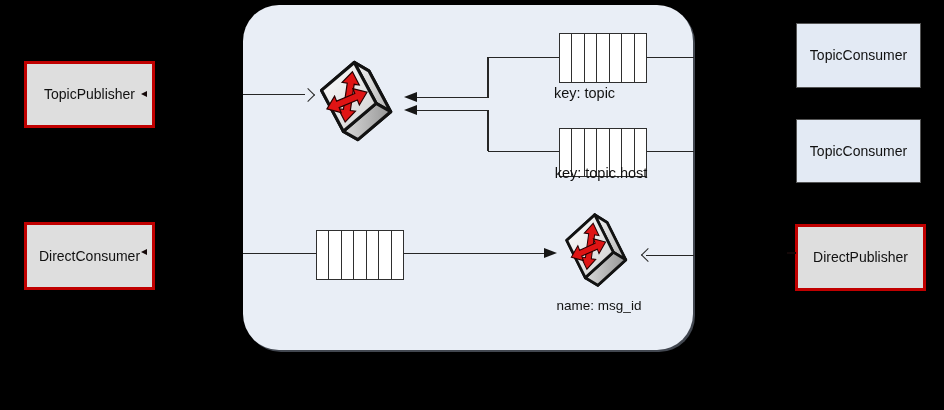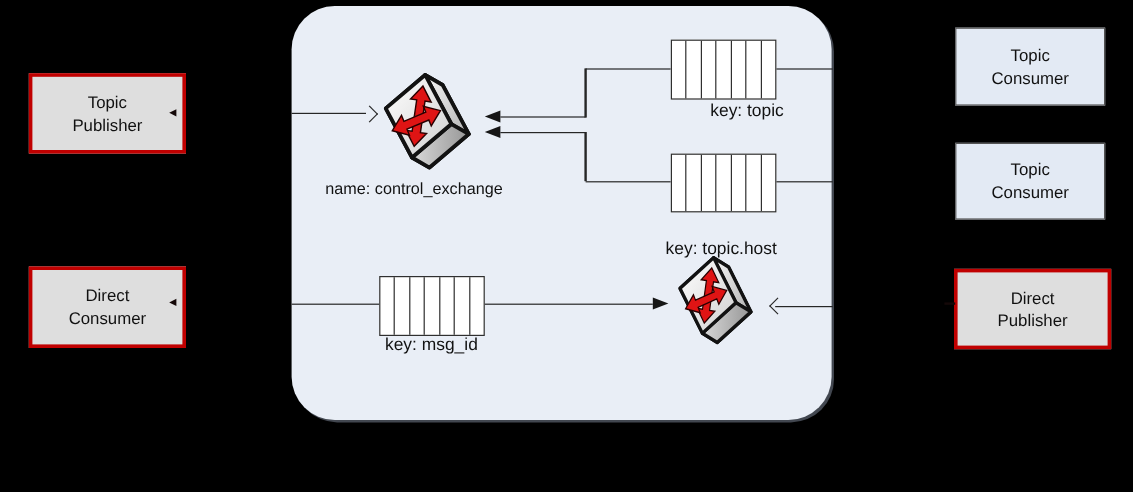--- a/index.html
+++ b/index.html
@@ -4,21 +4,21 @@
 <style>
   html,body{margin:0;padding:0;background:#000;}
   .stage{position:relative;width:944px;height:410px;background:#000;overflow:hidden;
          font-family:"Liberation Sans","DejaVu Sans",sans-serif;color:#111;}
 
   
   .broker{position:absolute;left:243px;top:5px;width:450px;height:345px;
           background:#e9eef6;border-radius:36px;box-shadow:2px 2px 0 rgba(120,130,145,.55);}
 
   
-  .node{position:absolute;display:flex;flex-direction:column;align-items:center;justify-content:center;
+  .node{position:absolute;display:flex;flex-direction:row;align-items:center;justify-content:center;
         text-align:center;font-size:14px;line-height:19px;}
   .node.red{background:#dedede;border:3px solid #c00000;box-shadow:1px 1px 1px rgba(0,0,0,.65);}
   .node.blue{background:#e3eaf4;border:1.5px solid #545454;}
 
   
   .ln{position:absolute;background:#262626;}
   .h{height:1.2px;} .v{width:1.2px;}
 
   
   .tri{position:absolute;width:0;height:0;}
@@ -91,73 +91,72 @@
 
   <div class="queue" style="left:559px;top:33px;width:86px;height:48px">
     <div class="cell"></div>
       <div class="cell"></div>
       <div class="cell"></div>
       <div class="cell"></div>
       <div class="cell"></div>
       <div class="cell"></div>
       <div class="cell"></div>
   </div>
-  <div class="lbl" style="left:560px;top:85px;width:125px">key: topic</div>
+  <div class="lbl" style="left:522px;top:85px;width:125px">key: topic</div>
 
   <div class="queue" style="left:559px;top:128px;width:86px;height:47px">
     <div class="cell"></div>
       <div class="cell"></div>
       <div class="cell"></div>
       <div class="cell"></div>
       <div class="cell"></div>
       <div class="cell"></div>
       <div class="cell"></div>
   </div>
-  <div class="lbl" style="left:536px;top:200px;width:130px">key: topic.host</div>
+  <div class="lbl" style="left:536px;top:165px;width:130px">key: topic.host</div>
 
   <div class="queue" style="left:316px;top:230px;width:86px;height:48px">
     <div class="cell"></div>
       <div class="cell"></div>
       <div class="cell"></div>
       <div class="cell"></div>
       <div class="cell"></div>
       <div class="cell"></div>
       <div class="cell"></div>
   </div>
-  <div class="lbl" style="left:297px;top:280px;width:125px">key: msg_id</div>
 
   <div class="icon-wrap" style="left:316px;top:55px;width:82px;height:93px">
     <svg viewBox="0 0 90 100" width="82" height="93" preserveAspectRatio="none">
       <g stroke="#121212" stroke-width="3.4" stroke-linejoin="round">
         <polygon points="42,8 58,17 82,61 46,91 30,82 6,38" fill="#e6e6e6"></polygon>
         <polygon points="42,8 58,17 82,61 66,52" fill="url(#gTop)"></polygon>
         <polygon points="66,52 82,61 46,91 30,82" fill="url(#gSide)"></polygon>
         <polygon points="42,8 66,52 30,82 6,38" fill="url(#gFront)"></polygon>
       </g>
       <polygon fill="#df1414" stroke="#2a0000" stroke-width="1.3" points="40,18 28.7,29.5 34.3,30.3 30.1,58.5 24.5,57.7 32,72 43.3,60.5 37.7,59.7 41.9,31.5 47.5,32.3"></polygon>
       <polygon fill="#df1414" stroke="#2a0000" stroke-width="1.3" points="12,58 27.6,61.9 25.4,56.6 45.4,48.4 47.6,53.7 56,40 40.4,36.1 42.6,41.4 22.6,49.6 20.4,44.3"></polygon>
     </svg>
   </div>
   <div class="xlbl" style="left:245px;top:149px;width:200px">
-    <div>name: control_exchange</div>
   </div>
 
   <div class="icon-wrap" style="left:562px;top:208px;width:70px;height:85px">
     <svg viewBox="0 0 90 100" width="70" height="85" preserveAspectRatio="none">
       <g stroke="#121212" stroke-width="3.4" stroke-linejoin="round">
         <polygon points="42,8 58,17 82,61 46,91 30,82 6,38" fill="#e6e6e6"></polygon>
         <polygon points="42,8 58,17 82,61 66,52" fill="url(#gTop)"></polygon>
         <polygon points="66,52 82,61 46,91 30,82" fill="url(#gSide)"></polygon>
         <polygon points="42,8 66,52 30,82 6,38" fill="url(#gFront)"></polygon>
       </g>
       <polygon fill="#df1414" stroke="#2a0000" stroke-width="1.3" points="40,18 28.7,29.5 34.3,30.3 30.1,58.5 24.5,57.7 32,72 43.3,60.5 37.7,59.7 41.9,31.5 47.5,32.3"></polygon>
       <polygon fill="#df1414" stroke="#2a0000" stroke-width="1.3" points="12,58 27.6,61.9 25.4,56.6 45.4,48.4 47.6,53.7 56,40 40.4,36.1 42.6,41.4 22.6,49.6 20.4,44.3"></polygon>
     </svg>
   </div>
   <div class="xlbl" style="left:499px;top:297px;width:200px">
+    <div>name: msg_id</div>
   </div>
 
   <div class="node red" style="left:24px;top:61px;width:125px;height:61px">
     <span>Topic</span>
     <span>Publisher</span>
   </div>
   <div class="tri tiny-left" style="left:141px;top:91px"></div>
 
   <div class="node red" style="left:24px;top:222px;width:125px;height:62px">
     <span>Direct</span>

